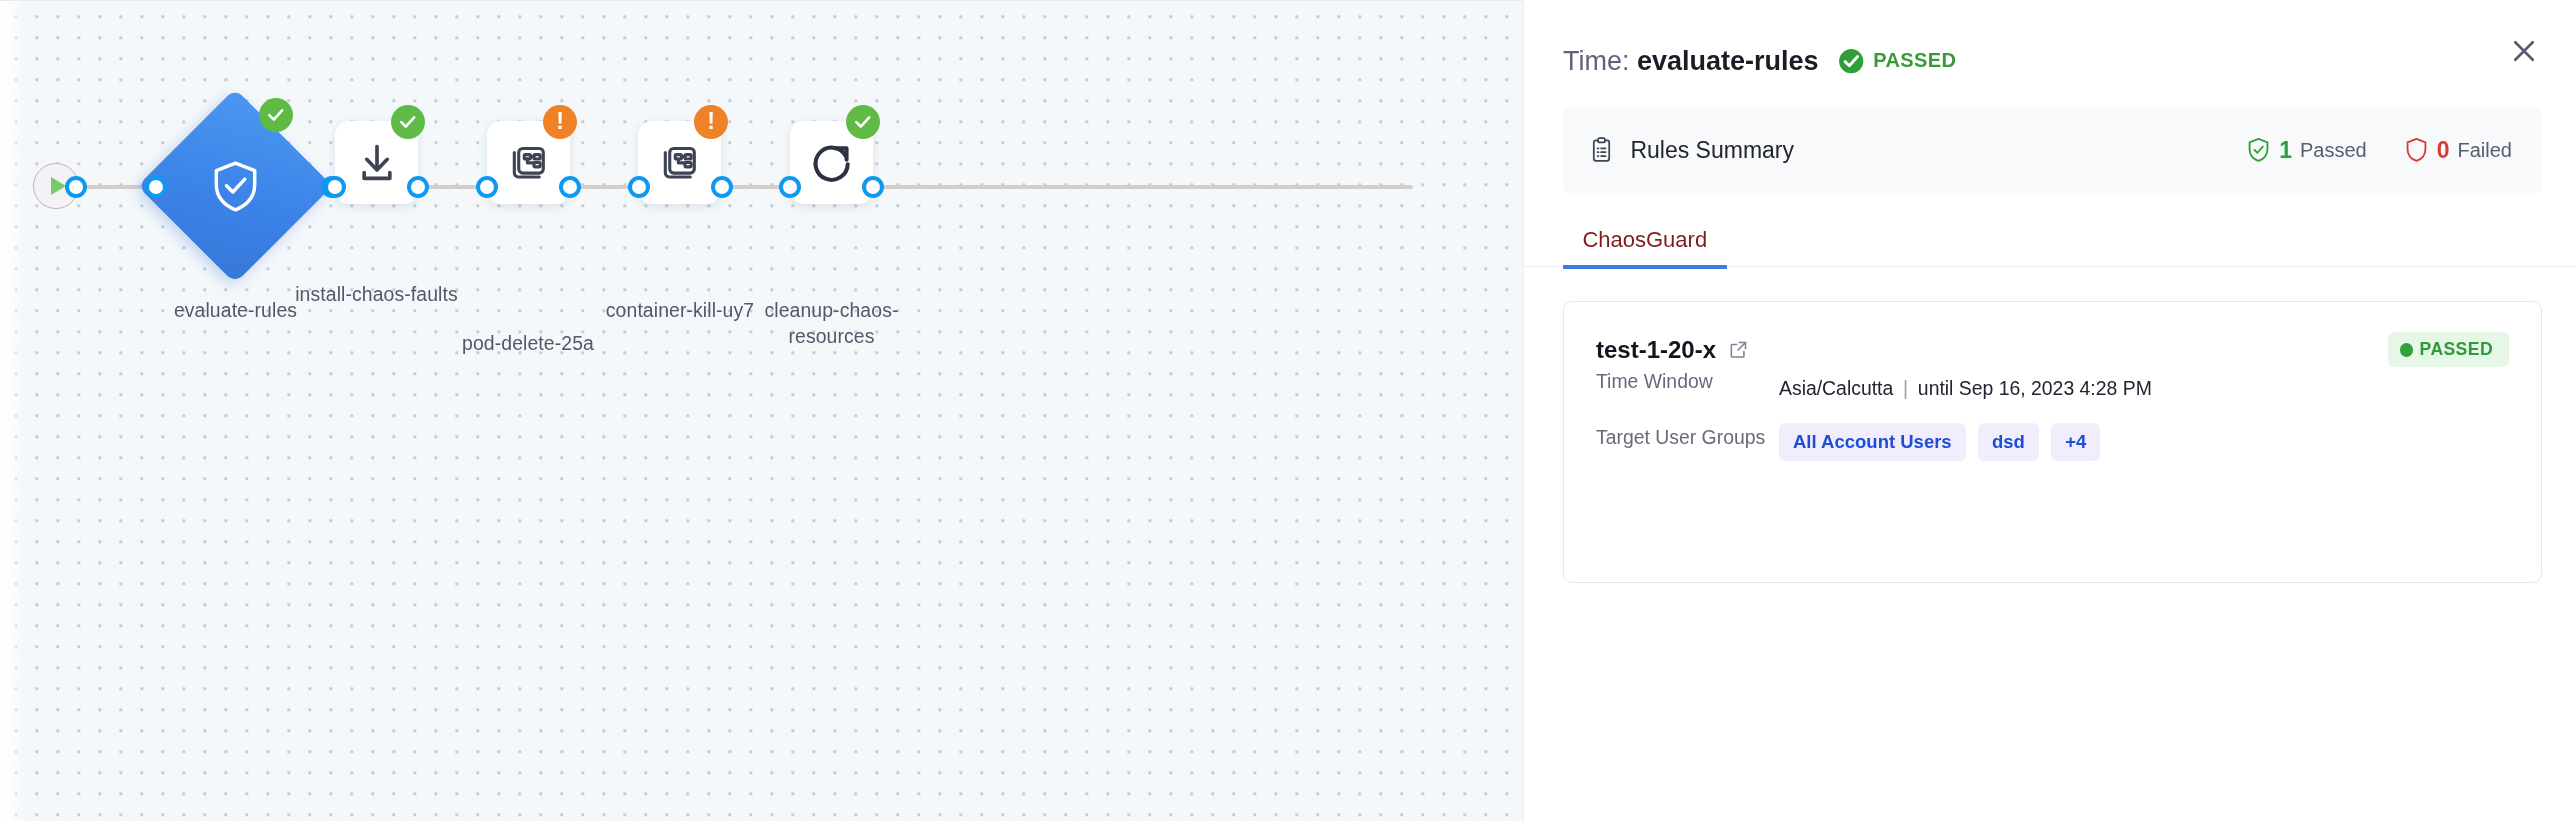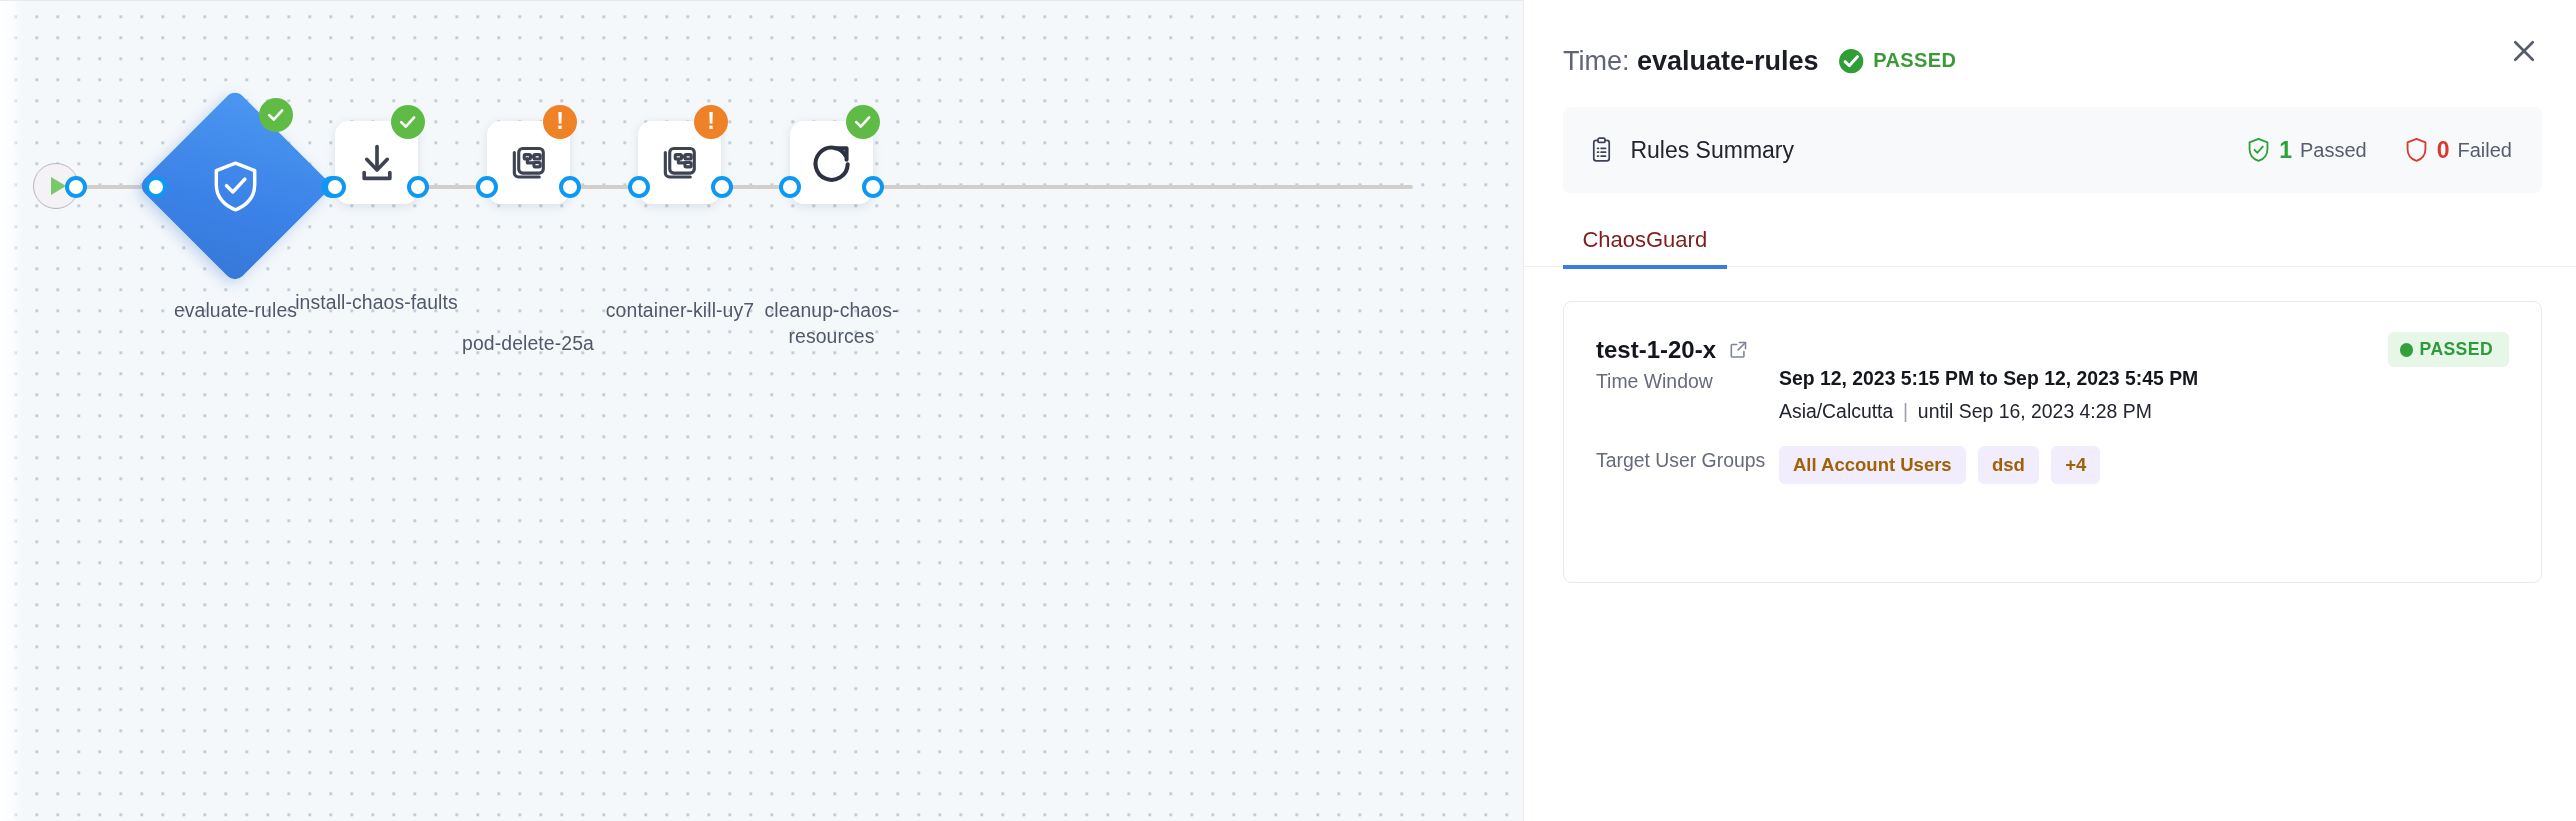--- a/index.html
+++ b/index.html
@@ -347,21 +347,21 @@
     padding-top: 2.6px;
   }
   .result-val { font-size: 19.4px; color: #15171f; }
   .tw-main { font-weight: 700; }
   .tw-sub { margin-top: 9.7px; color: #22242f; font-weight: 400; }
   .tw-sep { color: #9aa0ad; padding: 0 4.4px; }
 
   .chips { display: flex; gap: 12.3px; align-items: center; }
   .chip {
     background: #f1edfd;
-    color: #a16207;
+    color: #1d4ed8;
     font-size: 18.5px;
     font-weight: 600;
     border-radius: 6.2px;
     padding: 8px 14px;
     white-space: nowrap;
   }
 
   svg { display: block; }
 </style>
 </head>
@@ -412,21 +412,21 @@
           </svg>
         </div>
         <div class="badge success" style="left:56px; top:-16px;">
           <svg width="19.4" height="19.4" viewBox="0 0 24 24" fill="none" stroke="#ffffff" stroke-width="3.2" stroke-linecap="round" stroke-linejoin="round">
             <polyline points="4,12.5 9.6,18 20,6.6"></polyline>
           </svg>
         </div>
       </div>
       <div class="port" style="left:324px;"></div>
       <div class="port" style="left:407px;"></div>
-      <div class="node-label" style="left:283px; top:288px; width:187px;">install-chaos-faults</div>
+      <div class="node-label" style="left:283px; top:280px; width:187px;">install-chaos-faults</div>
 
       <div class="card-node" style="left:487px;">
         <div>
           <svg width="44" height="44" viewBox="0 0 24 24" fill="none" stroke="#3e4354" stroke-width="1.7" stroke-linecap="round" stroke-linejoin="round">
             <rect x="6.4" y="4.1" width="13.4" height="13.4" rx="2.2"></rect>
             <path d="M17.6 19.6 H6.2 A2.2 2.2 0 0 1 4 17.4 V6.3"></path>
             <rect x="9.4" y="7.4" width="3.4" height="2.4" rx="0.7"></rect>
             <rect x="14.7" y="7.4" width="3.4" height="2.4" rx="0.7"></rect>
             <rect x="14.7" y="11.7" width="3.4" height="2.4" rx="0.7"></rect>
             <path d="M11.1 9.8 v2.1 h3.6"></path>
@@ -566,21 +566,20 @@
         <div class="pill">
           <span class="pill-dot"></span>
           <span>PASSED</span>
         </div>
       </div>
 
       <div class="result-rows">
         <div class="result-row">
           <div class="result-key">Time Window</div>
           <div class="result-val">
-            <div class="tw-main">Sep 12, 2023 5:15 PM to Sep 12, 2023 5:45 PM</div>
             <div class="tw-sub">
               <span>Asia/Calcutta</span>
               <span class="tw-sep">|</span>
               <span>until Sep 16, 2023 4:28 PM</span>
             </div>
           </div>
         </div>
 
         <div class="result-row">
           <div class="result-key">Target User Groups</div>

